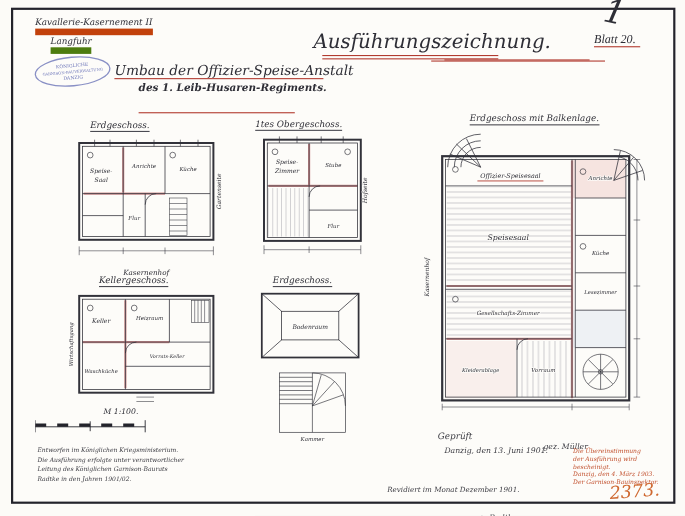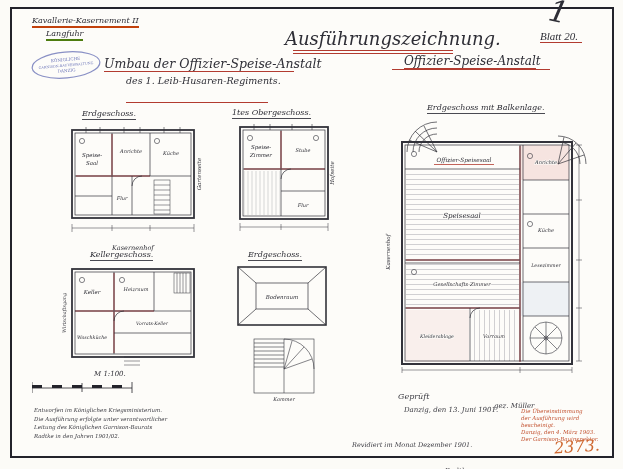--- a/index.html
+++ b/index.html
@@ -18,22 +18,22 @@
 </style>
 </head>
 <body>
 
 <div class="sheet">
   <div class="frame"></div>
 
   <div class="abs hw" style="left:549px;top:-6px;font-size:30px;transform:rotate(12deg);">1</div>
 
   <div class="abs hw" style="left:32px;top:15px;font-size:8px;line-height:11px;">
-    <span style="display:inline-block;border-bottom:2px solid #c2410c;">Kavallerie-Kasernement II</span><br>
-    <span style="display:inline-block;margin-left:14px;border-bottom:2px solid #4d7c0f;">Langfuhr</span>
+    <span style="display:inline-block;border-bottom:6px solid #c2410c;">Kavallerie-Kasernement II</span><br>
+    <span style="display:inline-block;margin-left:14px;border-bottom:6px solid #4d7c0f;">Langfuhr</span>
   </div>
 
   <svg class="abs" style="left:30px;top:50px;transform:rotate(-5deg);" width="72" height="30" viewBox="0 0 72 30">
     <ellipse cx="36" cy="15" rx="34" ry="13" fill="none" stroke="#6b74b8" stroke-width="1.2" opacity="0.8"></ellipse>
     <text x="36" y="11" text-anchor="middle" font-size="4.2" fill="#6b74b8">KÖNIGLICHE</text>
     <text x="36" y="16.5" text-anchor="middle" font-size="3.4" fill="#6b74b8">GARNISON-BAUVERWALTUNG</text>
     <text x="36" y="22" text-anchor="middle" font-size="4.2" fill="#6b74b8">DANZIG</text>
   </svg>
 
   <div class="abs" style="left:285px;top:28px;width:176px;text-align:center;">
@@ -42,26 +42,25 @@
   </div>
 
   <div class="abs" style="left:540px;top:30px;">
     <div class="hw" style="font-size:11px;font-family:Liberation Serif, serif;">Blatt 20.</div>
     <span class="rule-red" style="width:42px;"></span>
   </div>
 
   <div class="abs" style="left:104px;top:56px;">
     <div class="hw" style="font-size:12.5px;white-space:nowrap;">Umbau der Offizier-Speise-Anstalt</div>
     <span class="rule-red" style="width:190px;"></span>
-    <div class="hw" style="font-size:9.5px;margin:3px 0 16px 22px;white-space:nowrap;">des 1. Leib-Husaren-Regiments.</div>
+    <div class="hw" style="font-size:9.5px;margin:3px 0 16px 22px;white-space:nowrap;font-weight:bold;">des 1. Leib-Husaren-Regiments.</div>
     <span class="rule-red" style="width:142px;margin-left:22px;"></span>
   </div>
 
   <div class="abs" style="left:392px;top:54px;">
-    <div class="hw" style="font-size:12px;margin-left:12px;white-space:nowrap;">Offizier-Speise-Anstalt</div>
     <span class="rule-red" style="width:132px;margin-left:12px;"></span>
     <span class="rule-red" style="width:158px;"></span>
   </div>
 
   <div class="abs plan-label" style="left:82px;top:109px;">Erdgeschoss.</div>
   <svg class="abs" style="left:54px;top:120px;" width="152" height="124" viewBox="0 0 152 124">
     <g stroke="#cf8f8f" stroke-width="2" fill="none">
       <line x1="58" y1="14" x2="58" y2="55"></line>
       <line x1="22" y1="56" x2="96" y2="56"></line>
     </g>

